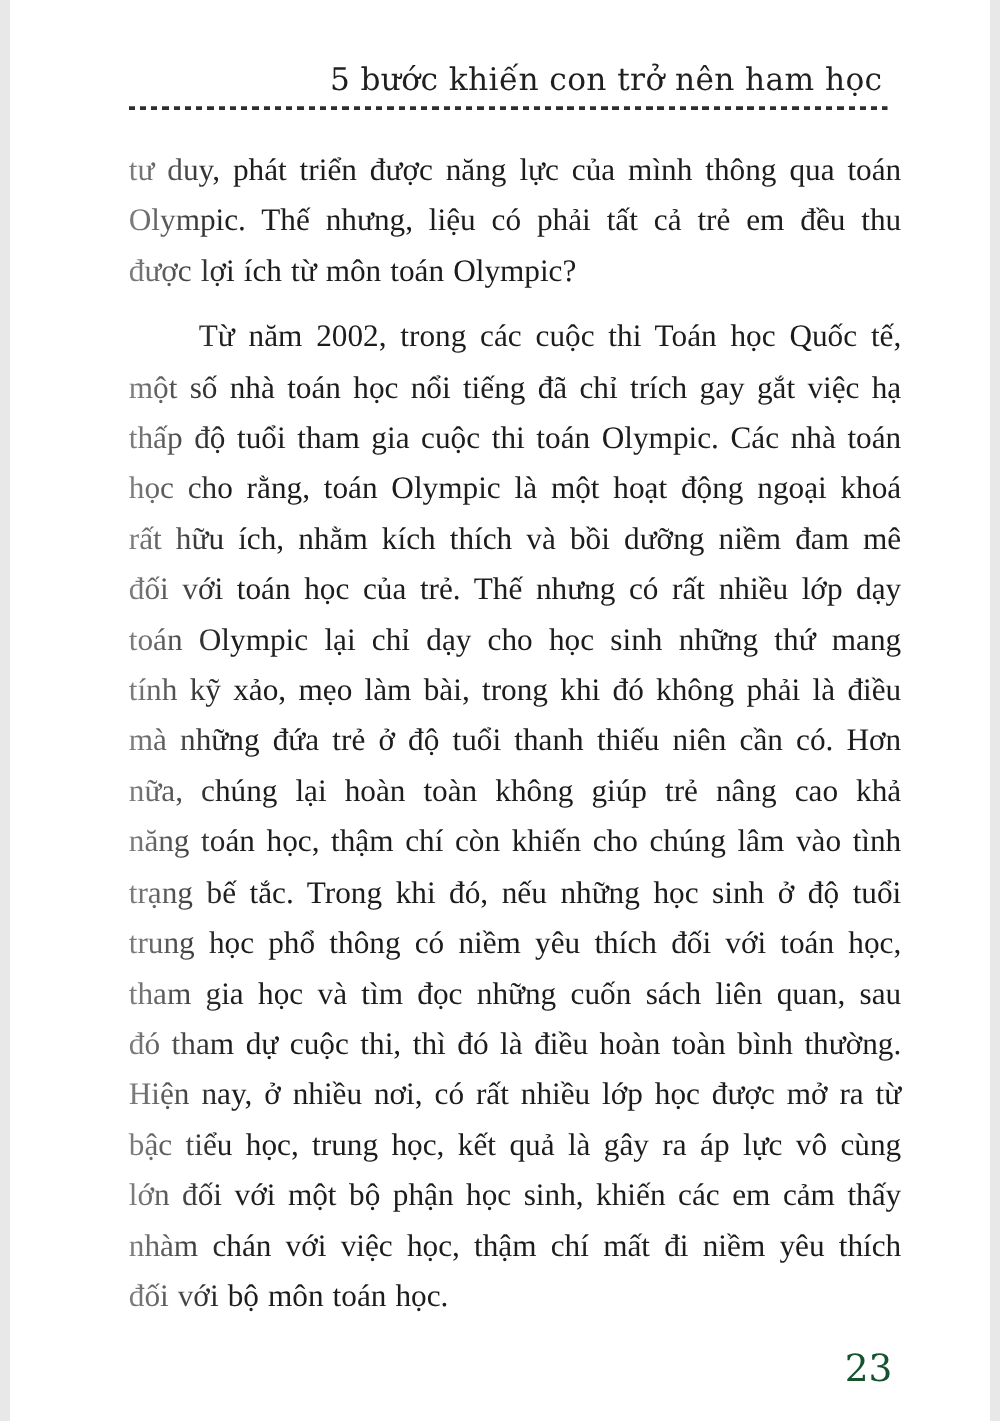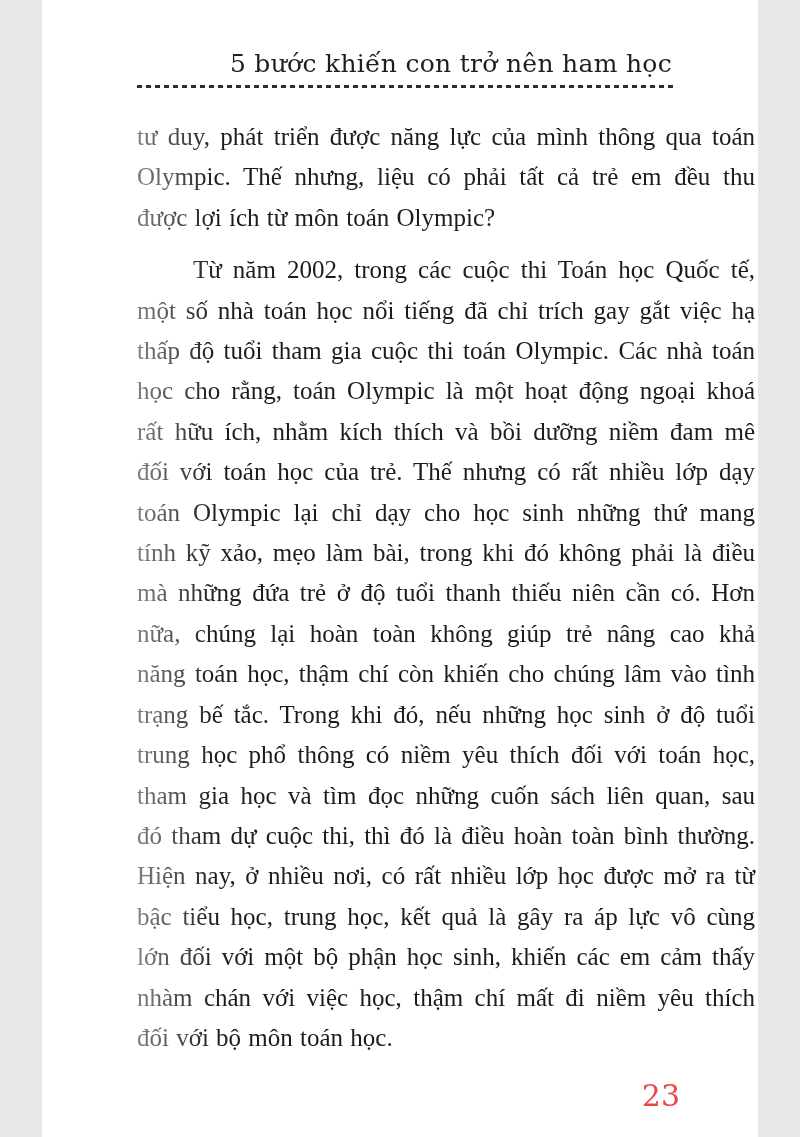--- a/index.html
+++ b/index.html
@@ -2,21 +2,21 @@
 <html><head>
 <meta charset="utf-8">
 <style>
   html, body {
     margin: 0;
     padding: 0;
     background: #e8e8e8;
   }
   .page {
     position: relative;
-    width: 716px;
+    width: 784px;
     height: 1137px;
     margin: 0 auto;
     background: #ffffff;
     overflow: hidden;
     font-family: "Liberation Serif", serif;
     color: #1c1c1c;
     text-decoration: underline;
   }
   .running-head {
     position: absolute;
@@ -69,21 +69,21 @@
     height: 950px;
     background: linear-gradient(90deg, rgba(255,255,255,0.48), rgba(255,255,255,0));
     pointer-events: none;
   }
   .page-number {
     position: absolute;
     right: 78px;
     bottom: 24px;
     font-family: "DejaVu Serif", serif;
     font-size: 30px;
-    color: #ef4444;
+    color: #14532d;
   }
 </style>
 </head>
 <body>
 
 <div class="page">
 
   <div class="running-head">5 bước khiến con trở nên ham học</div>
 
   <div class="head-rule"></div>

